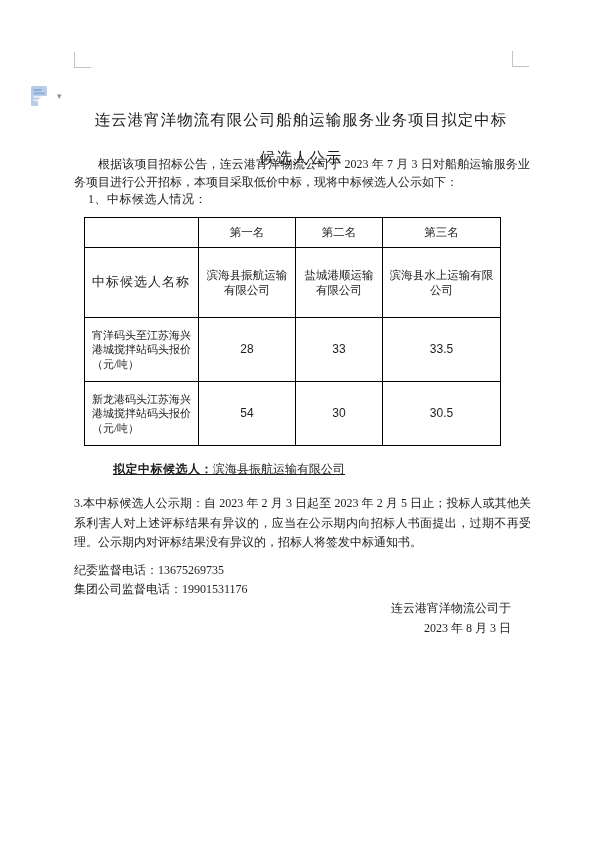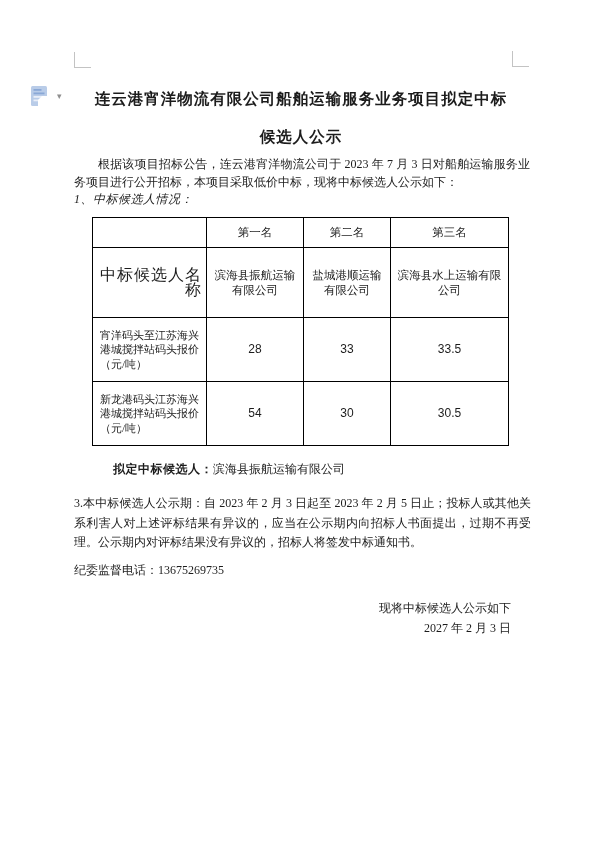--- a/index.html
+++ b/index.html
@@ -18,41 +18,41 @@
     border-left: 1px solid #c3c3c3; border-bottom: 1px solid #c3c3c3; }
   .crop-mark.tl { left: 74px; top: 52px; }
   .crop-mark.tr { left: 512px; top: 51px; }
 
   
   .paste-widget { position: absolute; left: 28px; top: 83px; width: 50px; height: 26px;
     display: flex; align-items: center; gap: 7px; cursor: pointer; }
   .paste-widget svg { display: block; }
   .paste-dd { color: #8f8f8f; font-size: 9px; font-family: "DejaVu Sans", sans-serif; line-height: 1; }
 
-  .doc-title { position: absolute; left: 74px; top: 80px; width: 454px;
-    text-align: center; font-weight: bold; font-size: 15.5px; line-height: 38px;
+  .doc-title { position: absolute; left: 74px; top: 101px; width: 454px;
+    text-align: center; font-weight: normal; font-size: 15.5px; line-height: 38px;
     letter-spacing: 1px; }
 
   .intro-block { position: absolute; left: 74px; top: 156px; width: 456px;
     font-size: 12px; line-height: 17.5px; text-align: justify; }
   .intro-block .intro { text-indent: 2em; }
-  .intro-block .sec-heading { letter-spacing: 0.5px; font-style: italic; }
+  .intro-block .sec-heading { margin-left: 14px; letter-spacing: 0.5px; }
 
-  table.cand { position: absolute; left: 92px; top: 217px; border-collapse: collapse;
+  table.cand { position: absolute; left: 84px; top: 217px; border-collapse: collapse;
     table-layout: fixed; font-size: 11.5px; }
   table.cand td, table.cand th { border: 1px solid #000; font-weight: normal;
     text-align: center; vertical-align: middle; padding: 2px 5px; line-height: 15px;
     overflow: hidden; }
   table.cand .row-label { text-align: left; line-height: 14.5px; font-size: 11px;
     padding: 2px 4px 2px 7px; }
-  table.cand .row-label.center { text-align: right; font-size: 16px; letter-spacing: 1px; }
+  table.cand .row-label.center { text-align: left; font-size: 13px; letter-spacing: 1px; }
   table.cand .num { font-family: "Liberation Sans", "DejaVu Sans", sans-serif; font-size: 12px; }
 
   .proposed { position: absolute; left: 74px; top: 461px; width: 454px;
-    padding-left: 39px; font-size: 12px; line-height: 17px; }
+    padding-left: 39px; font-size: 12px; line-height: 17px; text-decoration: underline; }
   .proposed .lbl { font-weight: bold; letter-spacing: 0.5px; }
 
   .notice { position: absolute; left: 74px; top: 494px; width: 457px;
     font-size: 12px; line-height: 19.6px; text-align: justify; }
 
   .contacts { position: absolute; left: 74px; top: 561px; width: 454px;
     font-size: 12px; line-height: 19px; }
 
   .signature { position: absolute; left: 74px; top: 599px; width: 454px;
     padding-right: 17px; text-align: right; font-size: 12px; line-height: 19.5px; }
@@ -125,20 +125,21 @@
   </table>
 
   <p class="proposed">
     <span class="lbl">拟定中标候选人：</span><span>滨海县振航运输有限公司</span>
   </p>
 
   <p class="notice">3.本中标候选人公示期：自 2023 年 2 月 3 日起至 2023 年 2 月 5 日止；投标人或其他关系利害人对上述评标结果有异议的，应当在公示期内向招标人书面提出，过期不再受理。公示期内对评标结果没有异议的，招标人将签发中标通知书。</p>
 
   <div class="contacts">
     <p>纪委监督电话：13675269735</p>
+    <p>集团公司监督电话：19901531176</p>
   </div>
 
   <div class="signature">
-    <p>现将中标候选人公示如下</p>
-    <p>2027 年 2 月 3 日</p>
+    <p>连云港宵洋物流公司于</p>
+    <p>2023 年 8 月 3 日</p>
   </div>
 
 </div>
 
 </body></html>

